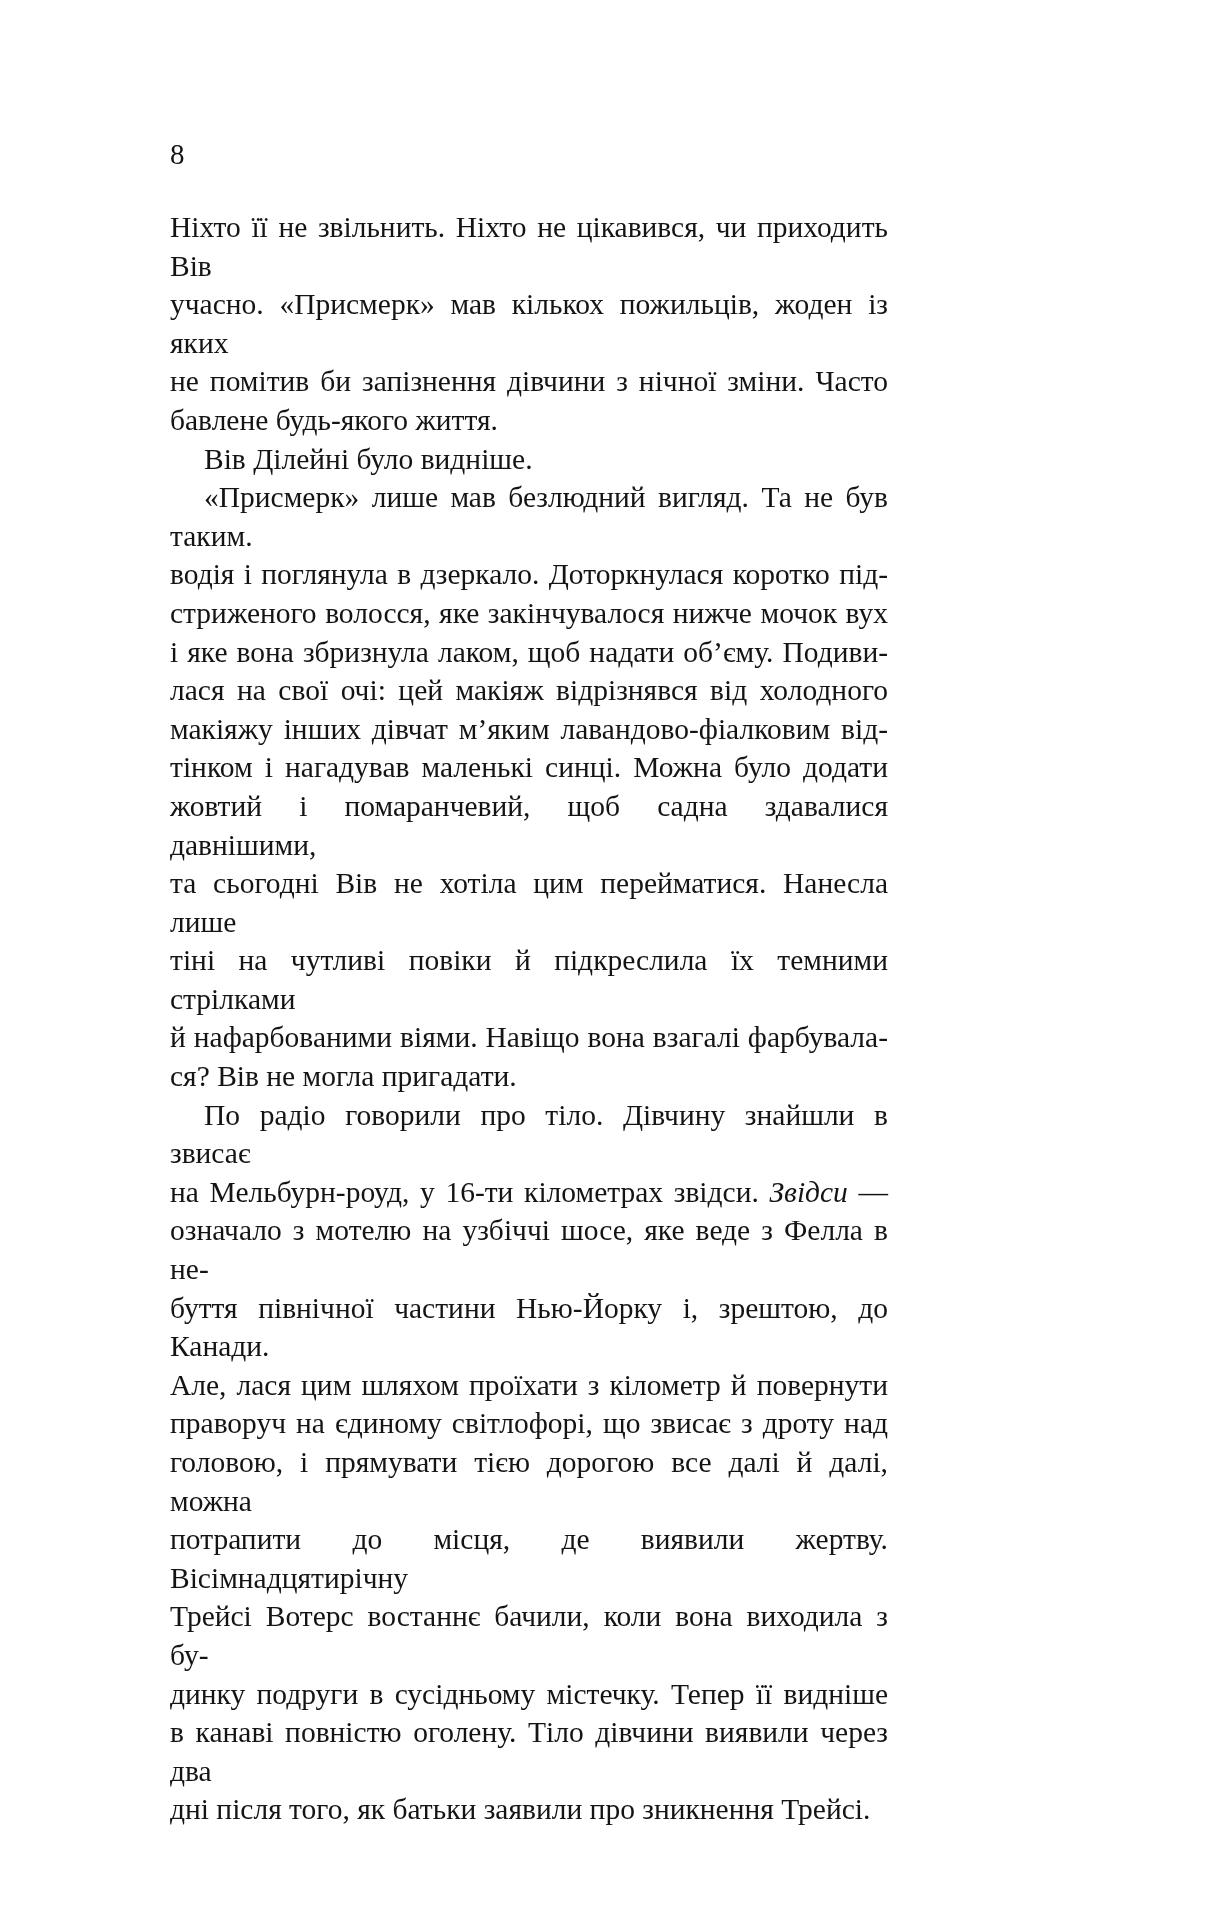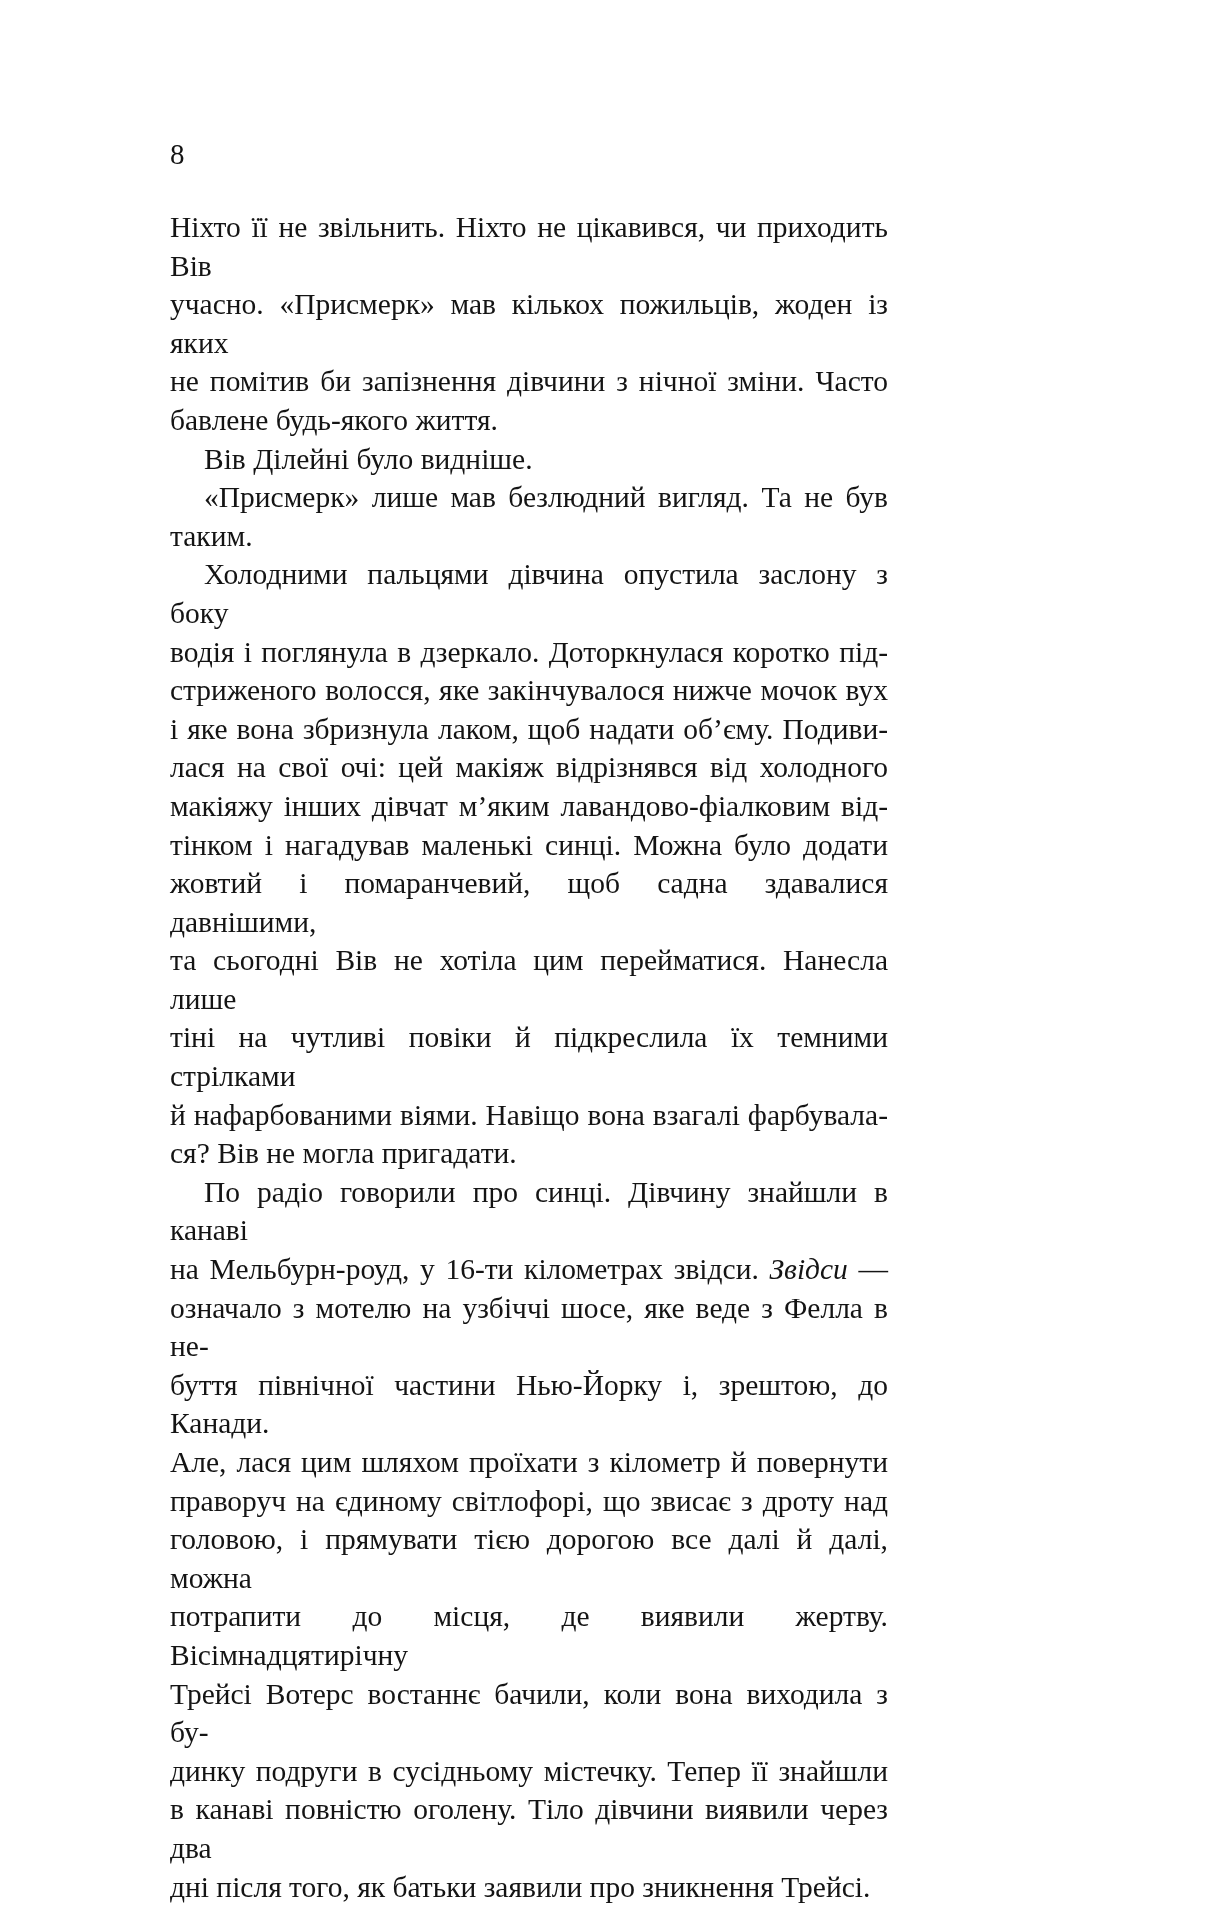--- a/index.html
+++ b/index.html
@@ -64,41 +64,40 @@
         <div class="line">не помітив би запізнення дівчини з нічної зміни. Часто</div>
         <div class="line last">бавлене будь-якого життя.</div>
       </div>
       <div class="paragraph">
         <div class="line last indent">Вів Ділейні було видніше.</div>
       </div>
       <div class="paragraph">
         <div class="line last indent">«Присмерк» лише мав безлюдний вигляд. Та не був таким.</div>
       </div>
       <div class="paragraph">
-        <div class="line indent">Холодними пальцями дівчина опустила заслону з боку</div>
         <div class="line">водія і поглянула в дзеркало. Доторкнулася коротко під-</div>
         <div class="line">стриженого волосся, яке закінчувалося нижче мочок вух</div>
         <div class="line">і яке вона збризнула лаком, щоб надати об’єму. Подиви-</div>
         <div class="line">лася на свої очі: цей макіяж відрізнявся від холодного</div>
         <div class="line">макіяжу інших дівчат м’яким лавандово-фіалковим від-</div>
         <div class="line">тінком і нагадував маленькі синці. Можна було додати</div>
         <div class="line">жовтий і помаранчевий, щоб садна здавалися давнішими,</div>
         <div class="line">та сьогодні Вів не хотіла цим перейматися. Нанесла лише</div>
         <div class="line">тіні на чутливі повіки й підкреслила їх темними стрілками</div>
         <div class="line">й нафарбованими віями. Навіщо вона взагалі фарбувала-</div>
         <div class="line last">ся? Вів не могла пригадати.</div>
       </div>
       <div class="paragraph">
-        <div class="line indent">По радіо говорили про синці. Дівчину знайшли в канаві</div>
+        <div class="line indent">По радіо говорили про тіло. Дівчину знайшли в звисає</div>
         <div class="line">на Мельбурн-роуд, у 16-ти кілометрах звідси. <em>Звідси</em> —</div>
         <div class="line">означало з мотелю на узбіччі шосе, яке веде з Фелла в не-</div>
         <div class="line">буття північної частини Нью-Йорку і, зрештою, до Канади.</div>
         <div class="line">Але, лася цим шляхом проїхати з кілометр й повернути</div>
         <div class="line">праворуч на єдиному світлофорі, що звисає з дроту над</div>
         <div class="line">головою, і прямувати тією дорогою все далі й далі, можна</div>
         <div class="line">потрапити до місця, де виявили жертву. Вісімнадцятирічну</div>
         <div class="line">Трейсі Вотерс востаннє бачили, коли вона виходила з бу-</div>
-        <div class="line">динку подруги в сусідньому містечку. Тепер її знайшли</div>
+        <div class="line">динку подруги в сусідньому містечку. Тепер її видніше</div>
         <div class="line">в канаві повністю оголену. Тіло дівчини виявили через два</div>
         <div class="line last">дні після того, як батьки заявили про зникнення Трейсі.</div>
       </div>
     </div>
 </div>
 
 </body></html>

